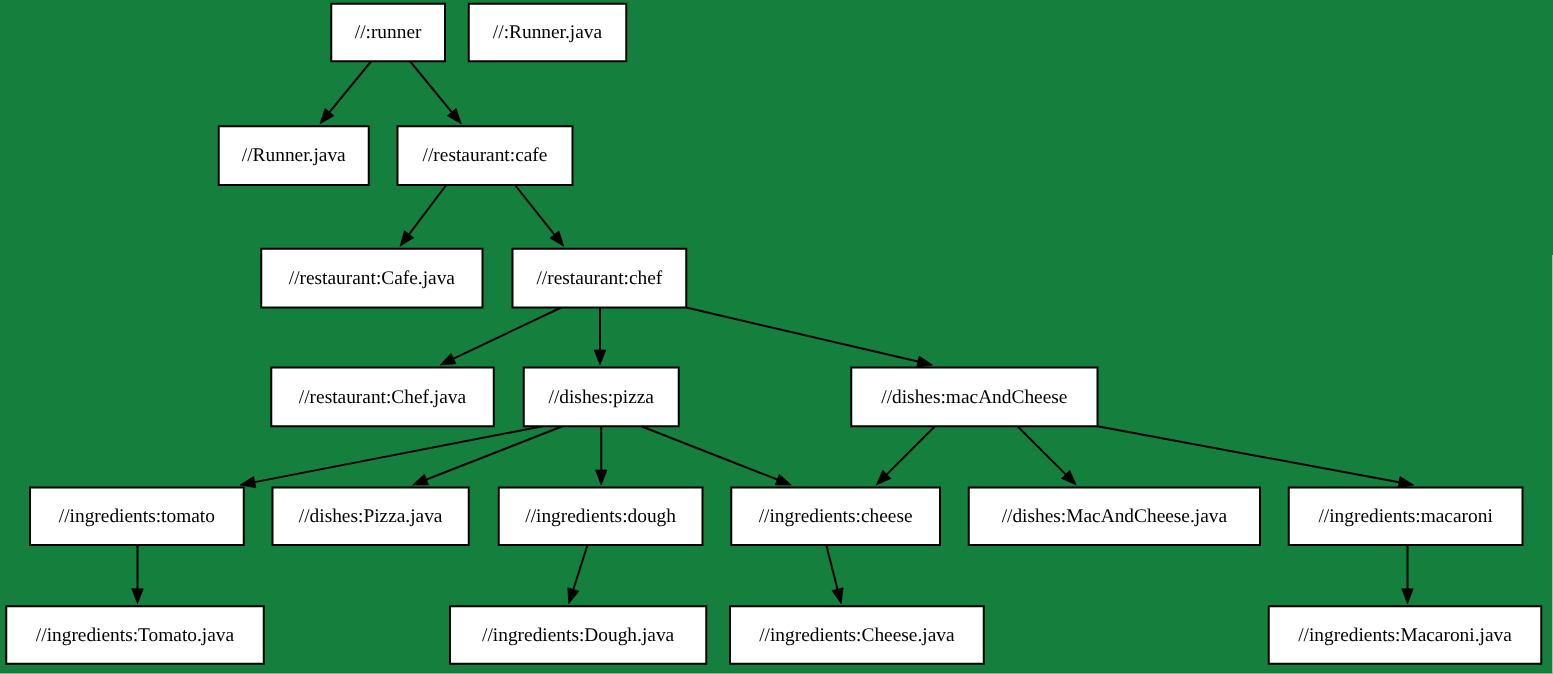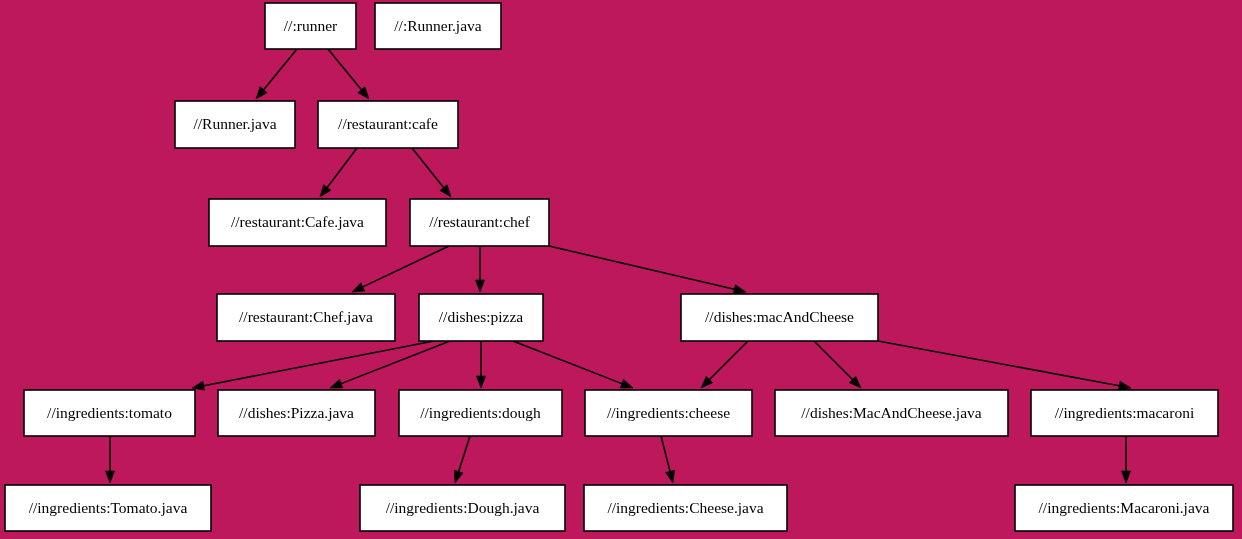--- a/index.html
+++ b/index.html
@@ -10,21 +10,21 @@
   body {
     width: 1242px;
     height: 539px;
     font-family: "Liberation Serif", "DejaVu Serif", serif;
     overflow: hidden;
   }
   #graph-root {
     position: relative;
     width: 1242px;
     height: 539px;
-    background: #be185d;
+    background: #15803d;
   }
   svg.graph-canvas {
     display: block;
     width: 1242px;
     height: 539px;
   }
   .node-box {
     fill: #ffffff;
     stroke: #000000;
     stroke-width: 1.6;

